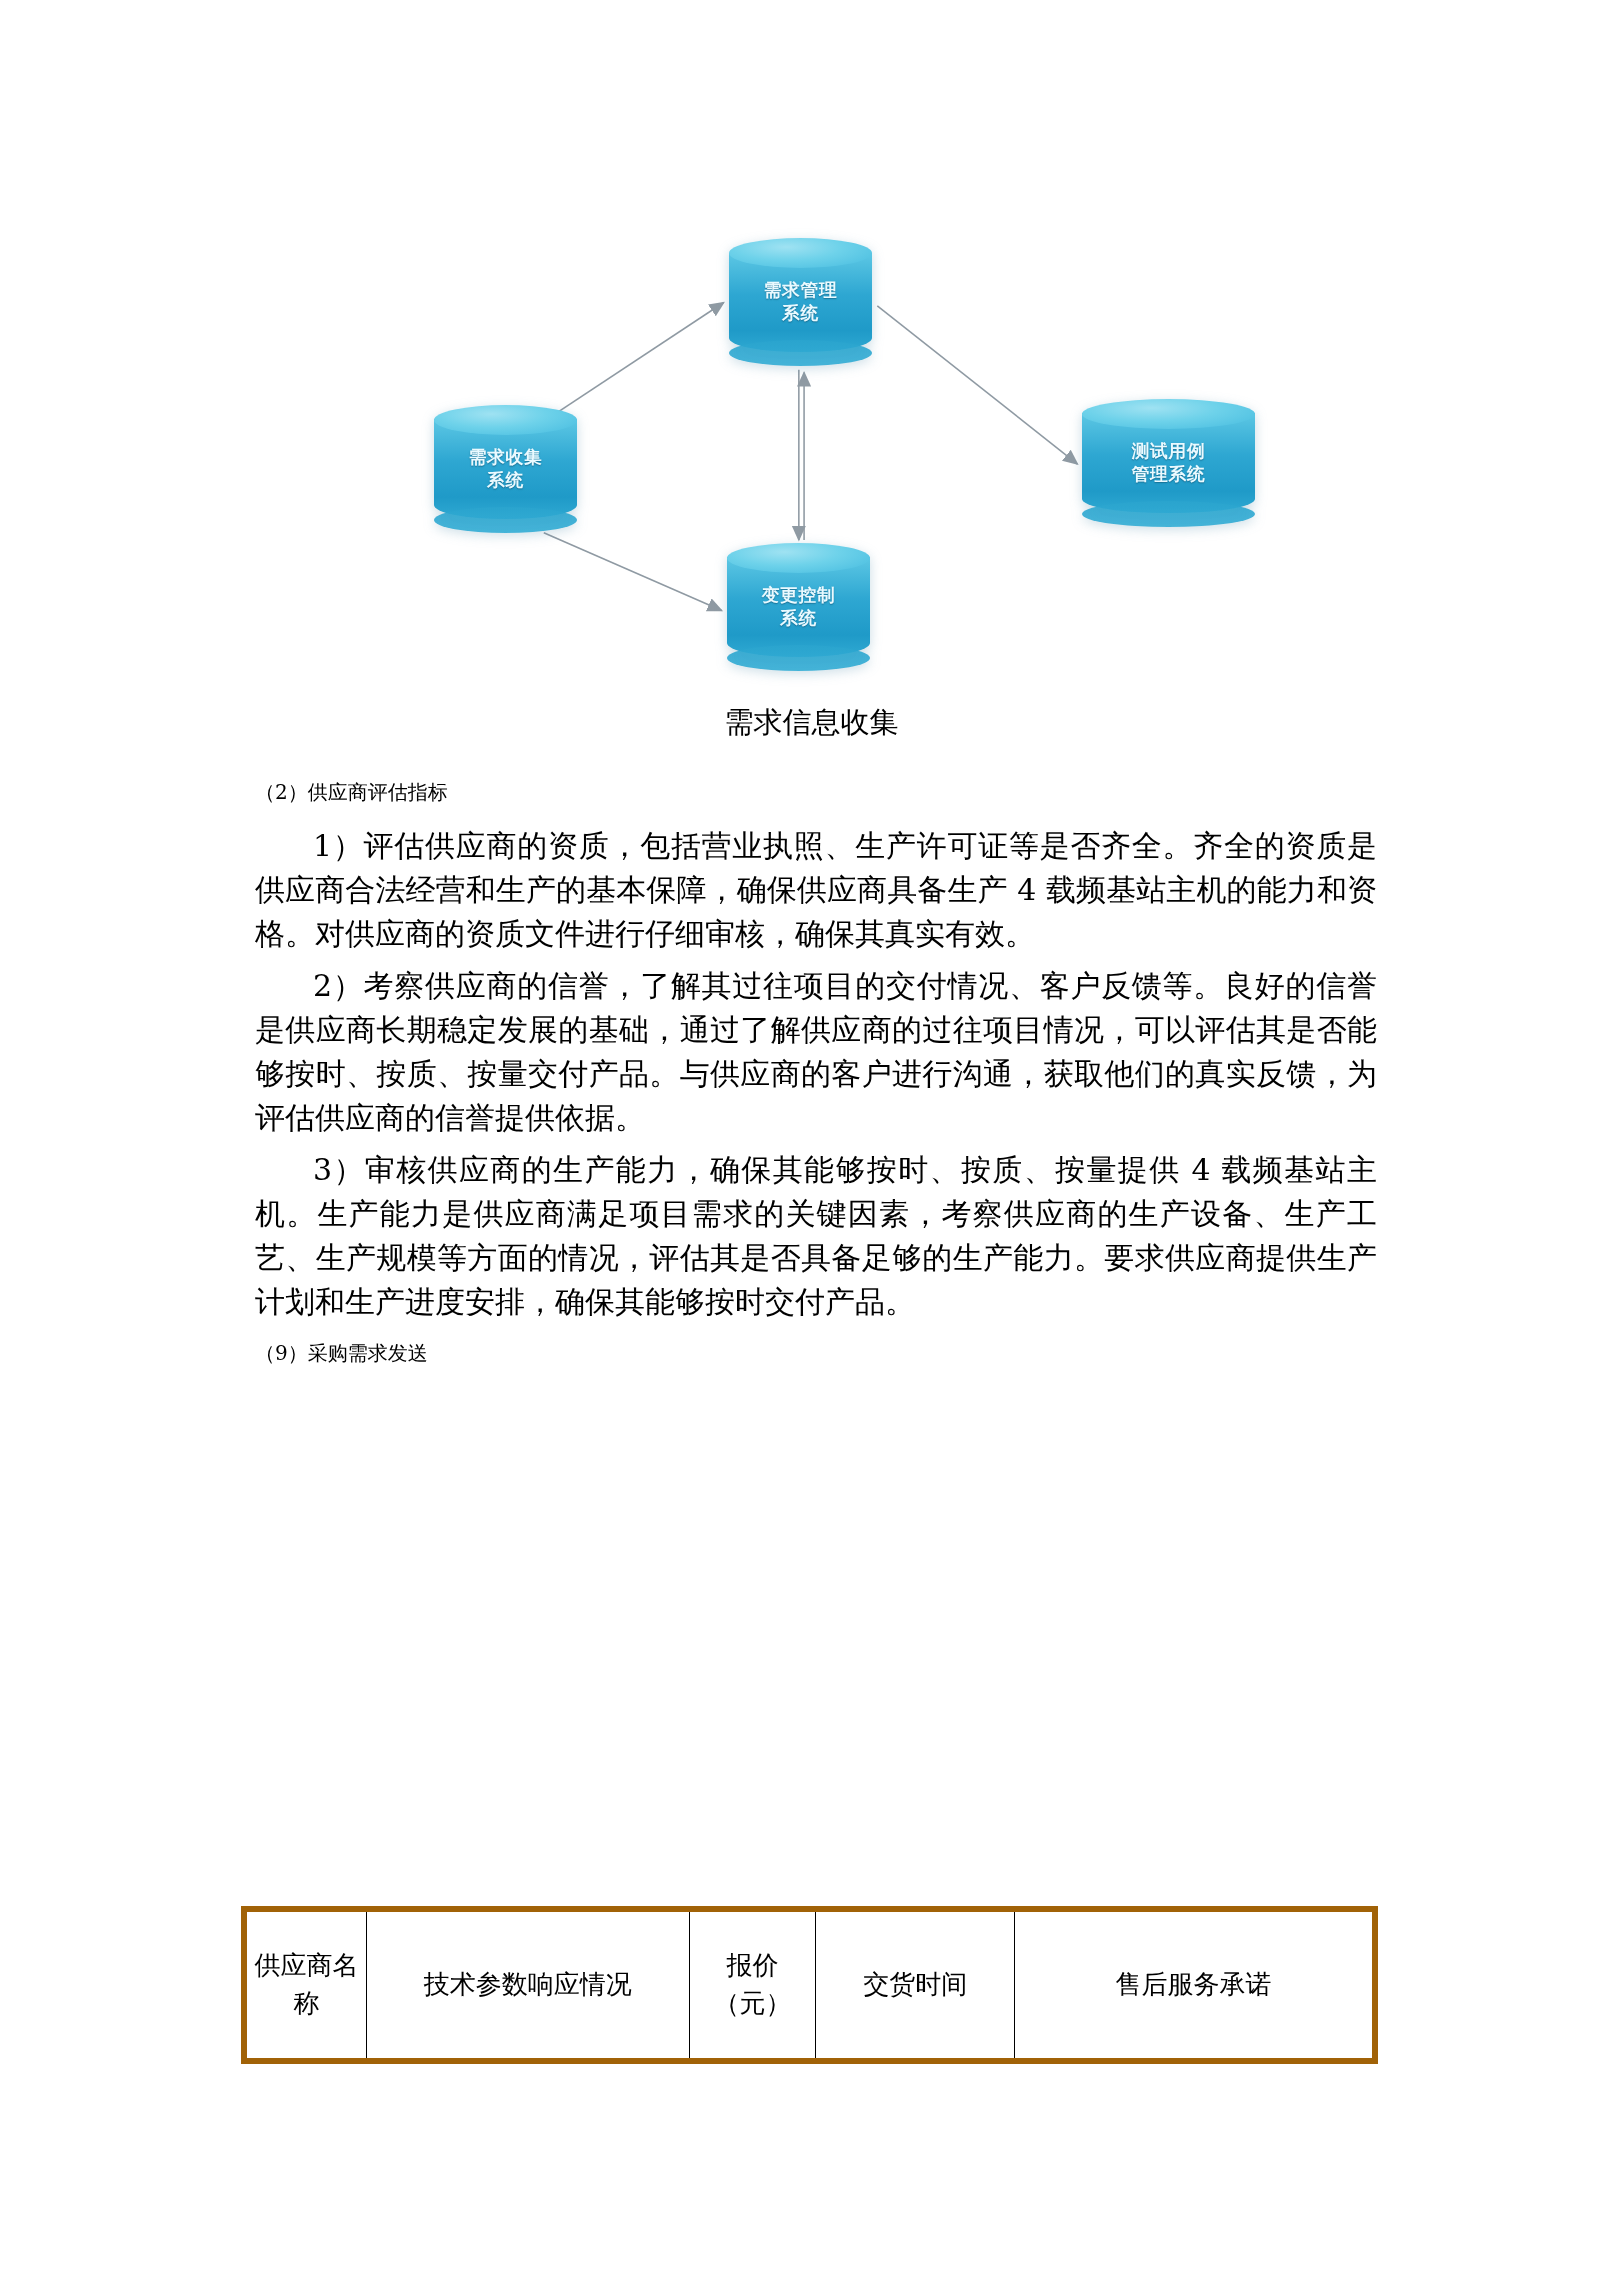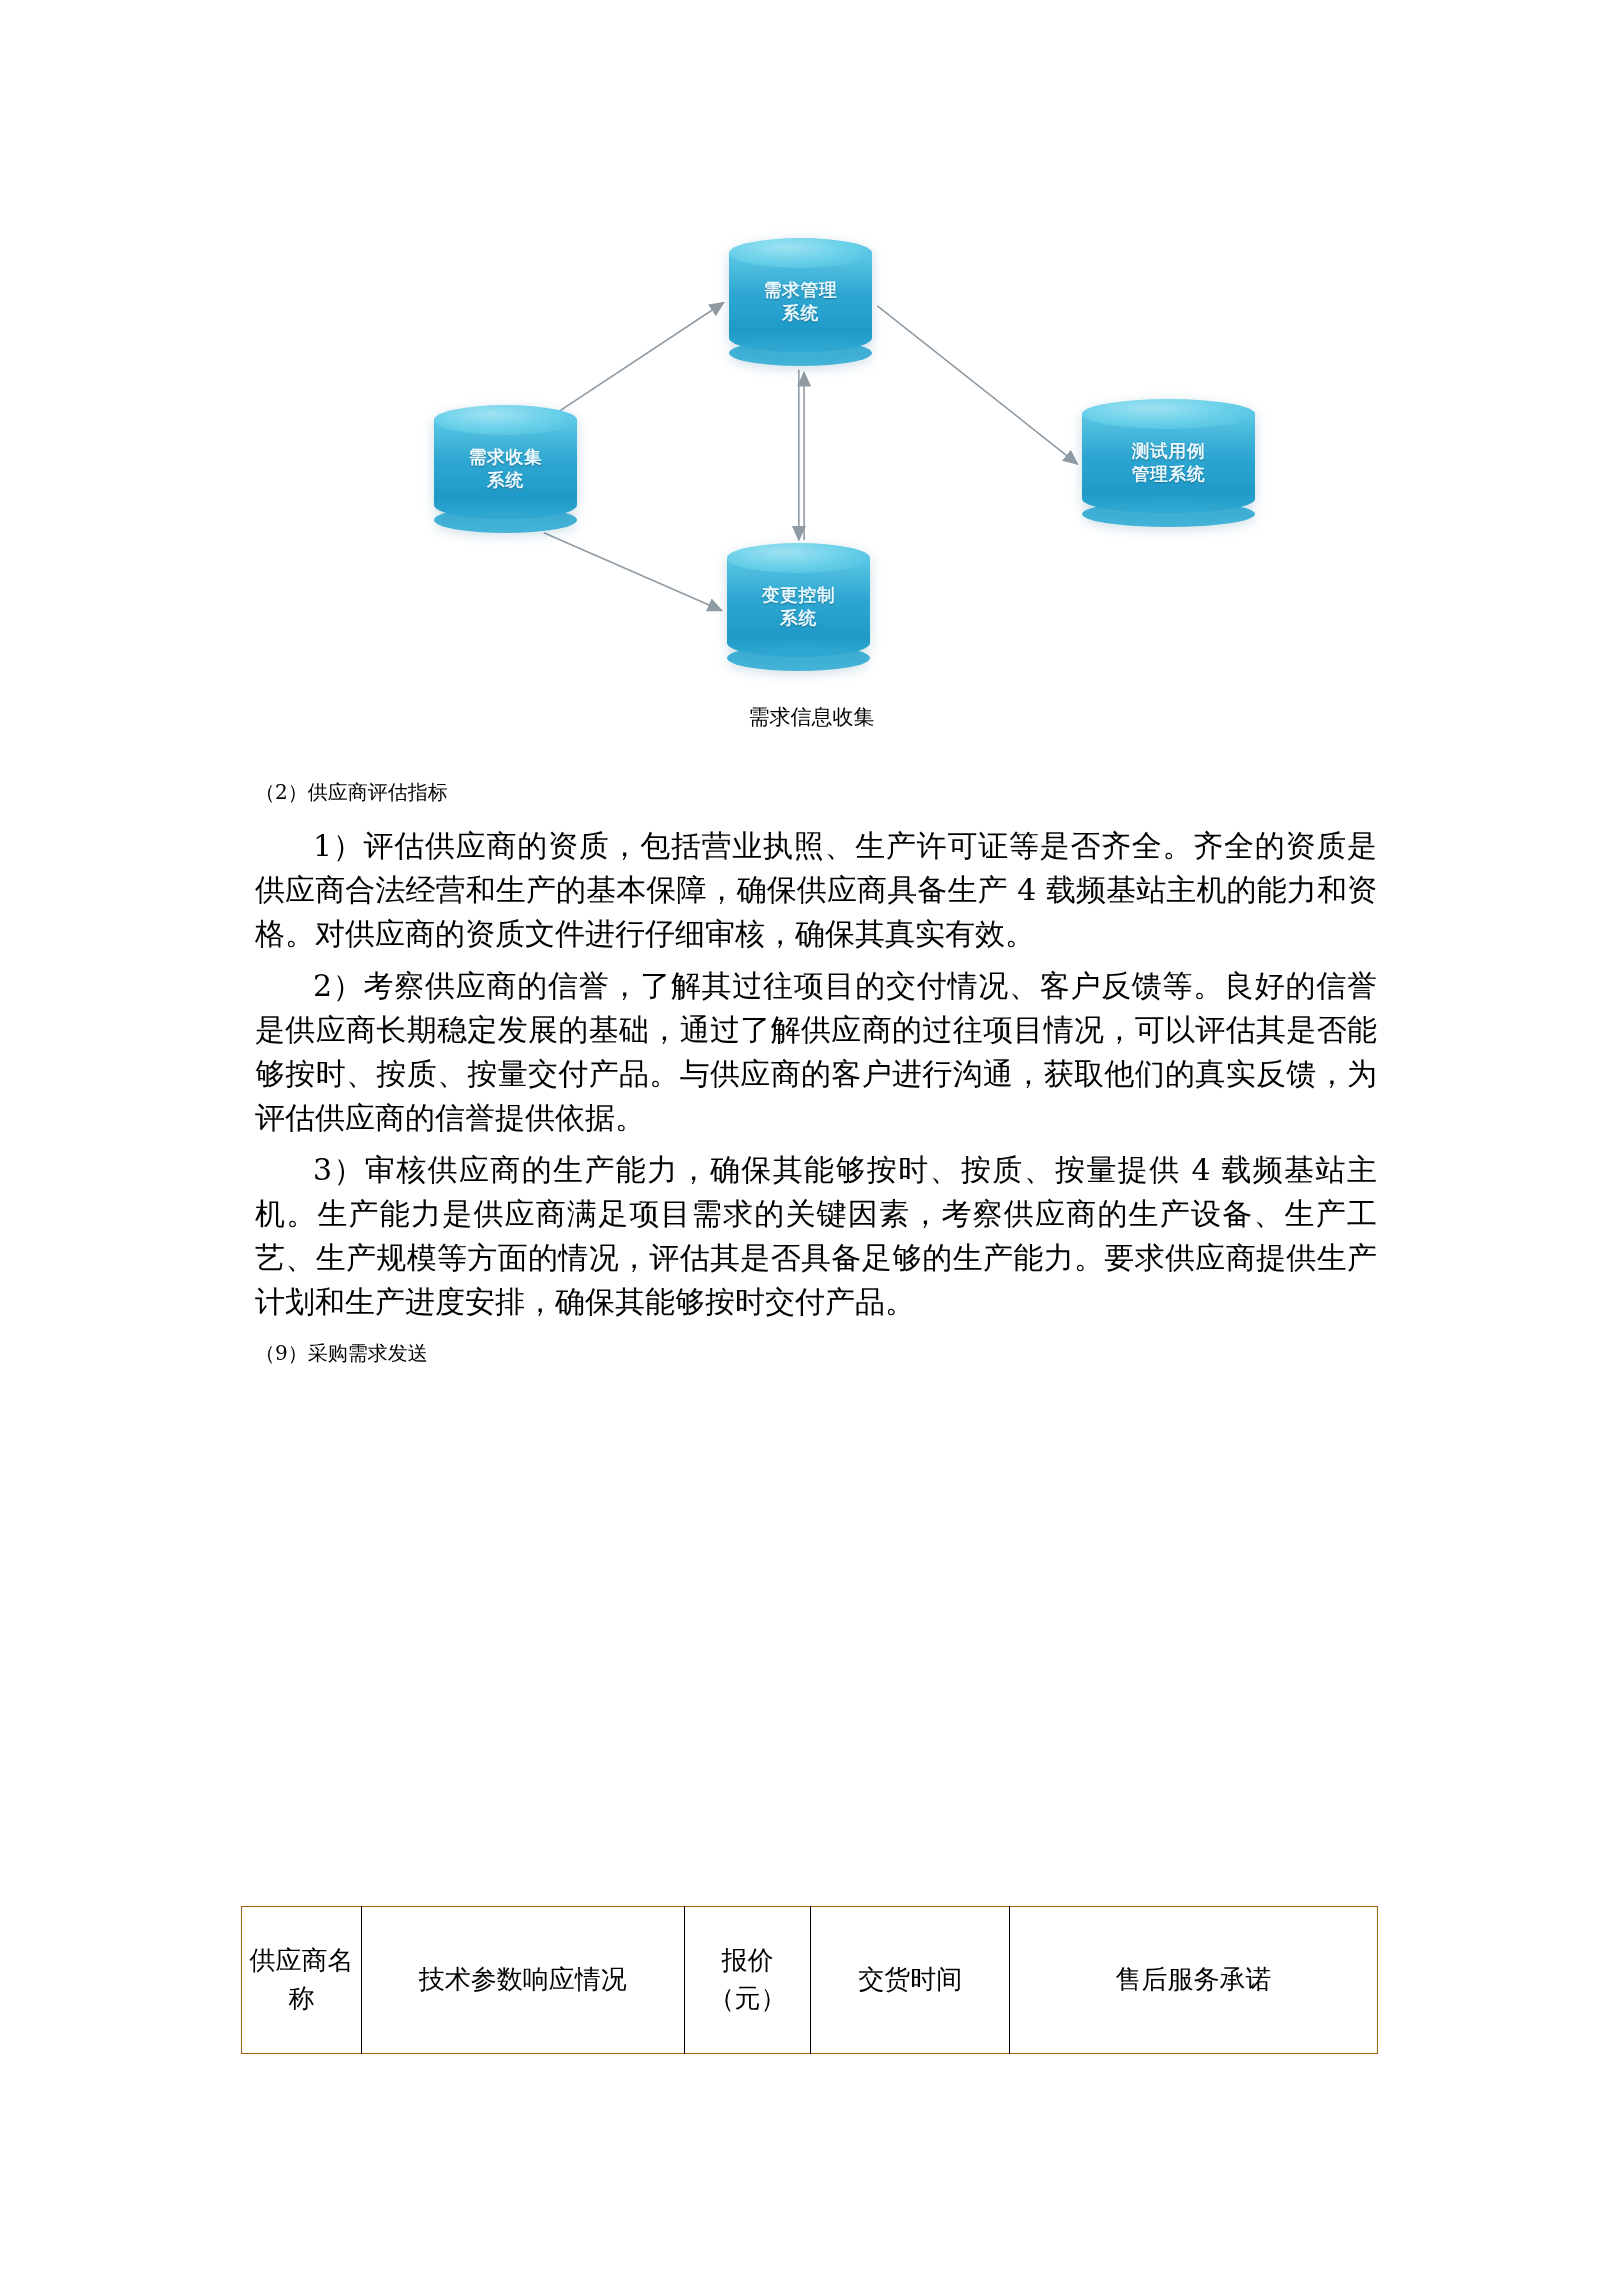--- a/index.html
+++ b/index.html
@@ -54,21 +54,21 @@
     letter-spacing:0.7px;
     z-index:3;
     pointer-events:none;
   }
   .cyl-label span{display:block;}
 
   .fig-caption{
     position:absolute;
     left:0;right:0;top:703px;
     text-align:center;
-    font-size:21px;
+    font-size:29px;
     font-family:"DejaVu Serif","Liberation Serif",serif;
   }
 
   
   .content{
     position:absolute;
     left:255px;top:782px;
     width:1122px;
   }
   .h-sec{
@@ -90,21 +90,21 @@
   
   .tbl-wrap{
     position:absolute;
     left:241px;top:1906px;
     width:1137px;
   }
   table.proc{
     border-collapse:collapse;
     width:100%;
     table-layout:fixed;
-    border:1px solid #a16207;
+    border:6px solid #a16207;
     padding-left:44px;
   }
   table.proc th{
     border-left:1.3px solid #000;
     border-right:1.3px solid #000;
     font-weight:normal;
     font-size:26px;
     line-height:1.45;
     height:141px;
     vertical-align:middle;

